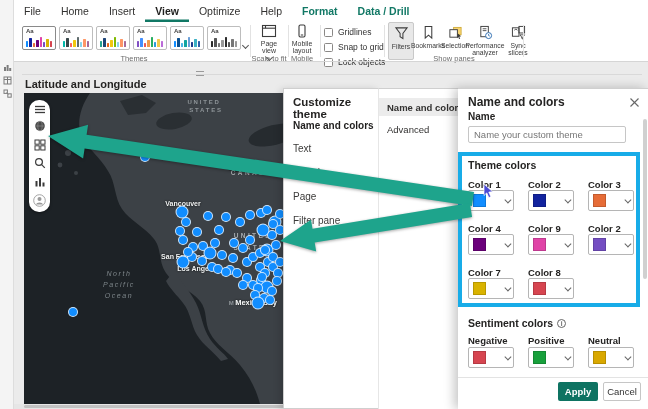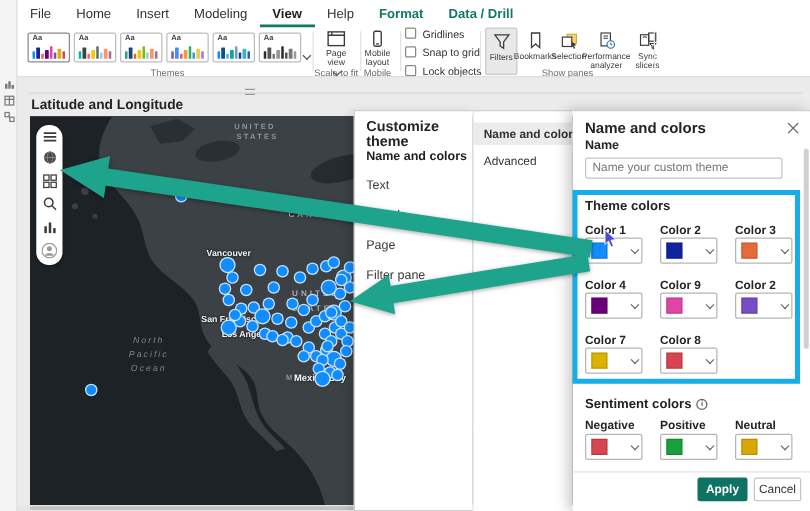--- a/index.html
+++ b/index.html
@@ -20,21 +20,21 @@
   .thumb .aa{position:absolute;left:3px;top:1px;font-size:6px;color:#444;font-weight:600;}
   .thumb .bars{position:absolute;left:3px;right:3px;bottom:2px;height:11px;display:flex;align-items:flex-end;gap:1px;}
   .thumb .bars i{display:block;width:2.4px;border-radius:.5px;}
   .chev{display:inline-block;width:5px;height:5px;border-right:1.2px solid #555;border-bottom:1.2px solid #555;transform:rotate(45deg);}
   .themes-more{position:absolute;left:229px;top:12px;}
   .vsep{position:absolute;top:3px;height:32px;width:1px;background:#e2e2e2;}
   .grp-label{position:absolute;top:32px;font-size:7.5px;color:#6b6b6b;text-align:center;}
   .rbtn{position:absolute;top:2px;width:32px;display:flex;flex-direction:column;align-items:center;font-size:7px;color:#3b3b3b;text-align:center;line-height:7px;}
   .rbtn svg{margin-bottom:2px;}
   .checks{position:absolute;left:310px;top:0px;}
-  .check-row{display:flex;align-items:flex-start;height:15px;}
+  .check-row{display:flex;align-items:flex-end;height:15px;}
   .cb{width:9px;height:9px;border:1px solid #8a8886;border-radius:1.5px;background:#fff;margin-right:5px;flex:none;}
   .cb-label{font-size:8.5px;color:#333;white-space:nowrap;}
   .panes{position:absolute;left:374px;top:0;display:flex;align-items:flex-start;}
   .pane-btn{width:26px;margin-right:1px;display:flex;flex-direction:column;align-items:center;font-size:6.8px;line-height:7px;color:#3b3b3b;text-align:center;padding-top:3px;}
   .pane-btn.wide{width:32px;}
   .pane-btn.selected{background:#e8e8e8;border:1px solid #c9c9c9;border-radius:2px;height:38px;}
   .pane-btn svg{margin-bottom:2px;flex:none;}
   
   .leftstrip{position:absolute;left:0;top:0;bottom:0;width:14px;background:#f4f4f4;border-right:1px solid #ddd;z-index:12;}
   .leftstrip .vicon{position:absolute;left:2.5px;opacity:.75;}
@@ -113,22 +113,22 @@
         <rect x="1" y="1" width="3.4" height="3.4" fill="none" stroke="#555" stroke-width="1"></rect>
         <rect x="4.8" y="4.8" width="3.4" height="3.4" fill="none" stroke="#555" stroke-width="1"></rect>
         <line x1="3.6" y1="3.6" x2="5.4" y2="5.4" stroke="#555" stroke-width="1"></line>
       </svg>
   </div>
 
   <div class="menubar">
     <span class="menu-item">File</span>
     <span class="menu-item">Home</span>
     <span class="menu-item">Insert</span>
-    <span class="menu-item">Modeling</span>
     <span class="menu-item active">View</span>
+    <span class="menu-item">Optimize</span>
     <span class="menu-item">Help</span>
     <span class="menu-item contextual">Format</span>
     <span class="menu-item contextual">Data / Drill</span>
   </div>
 
   <div class="ribbon">
     <div class="thumbs">
       <div class="thumb first">
           <span class="aa">Aa</span>
           <span class="bars">

